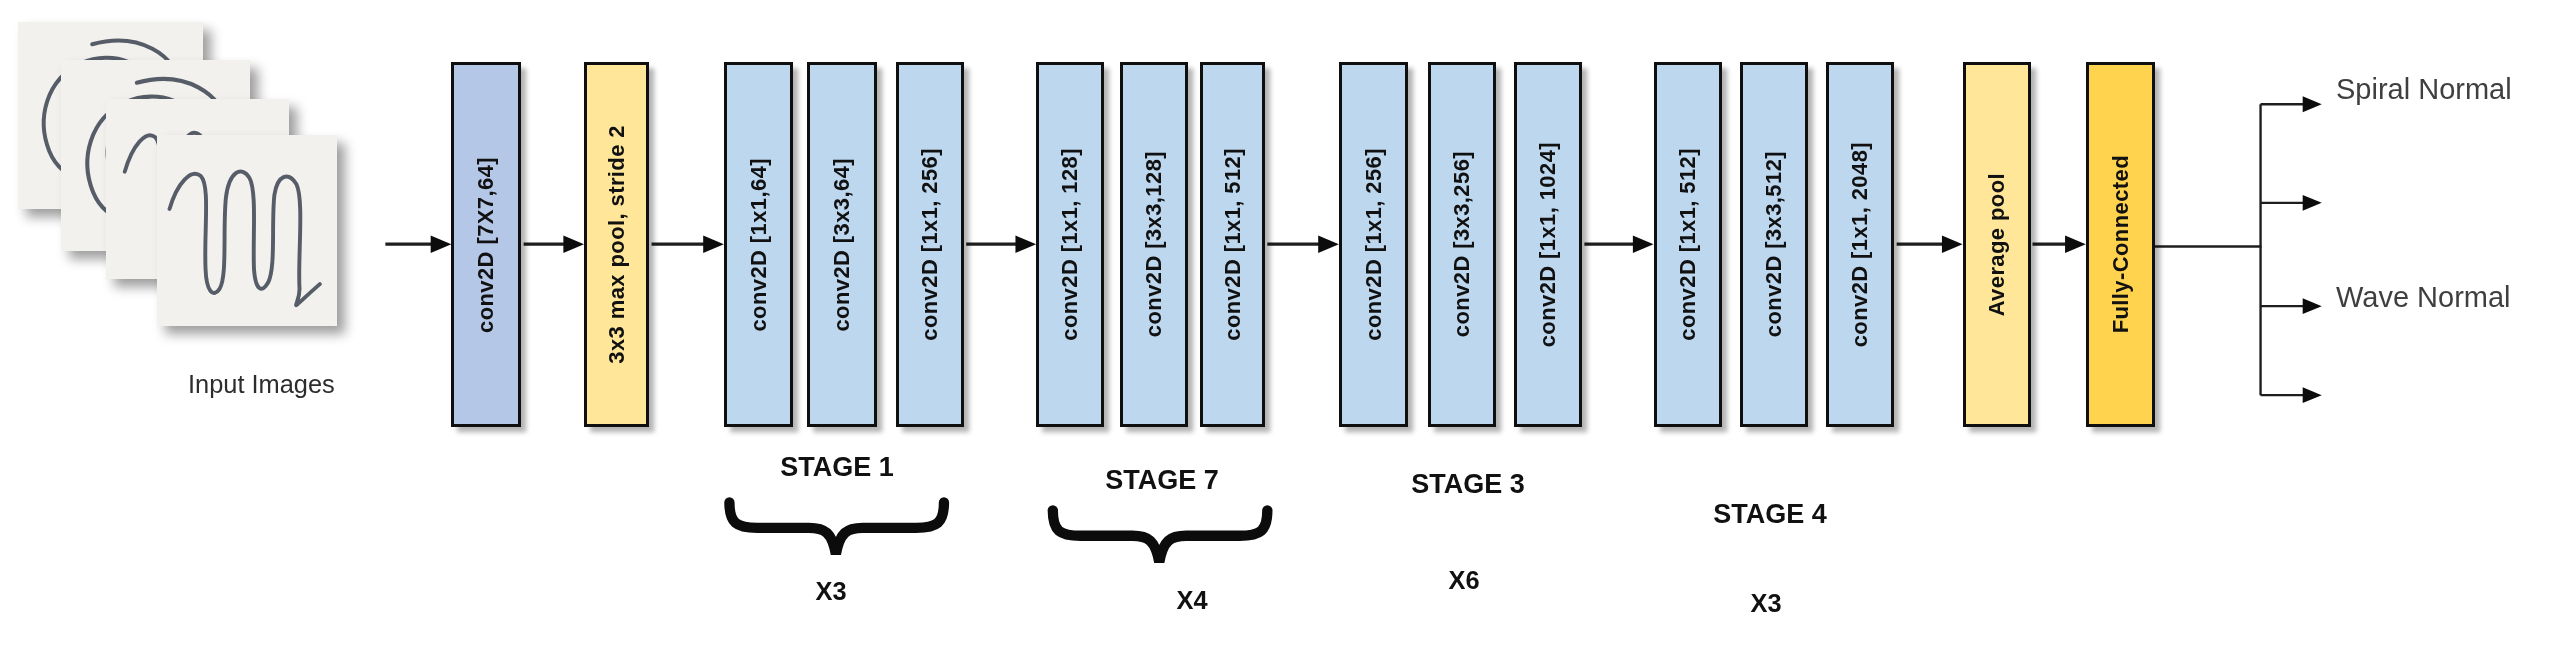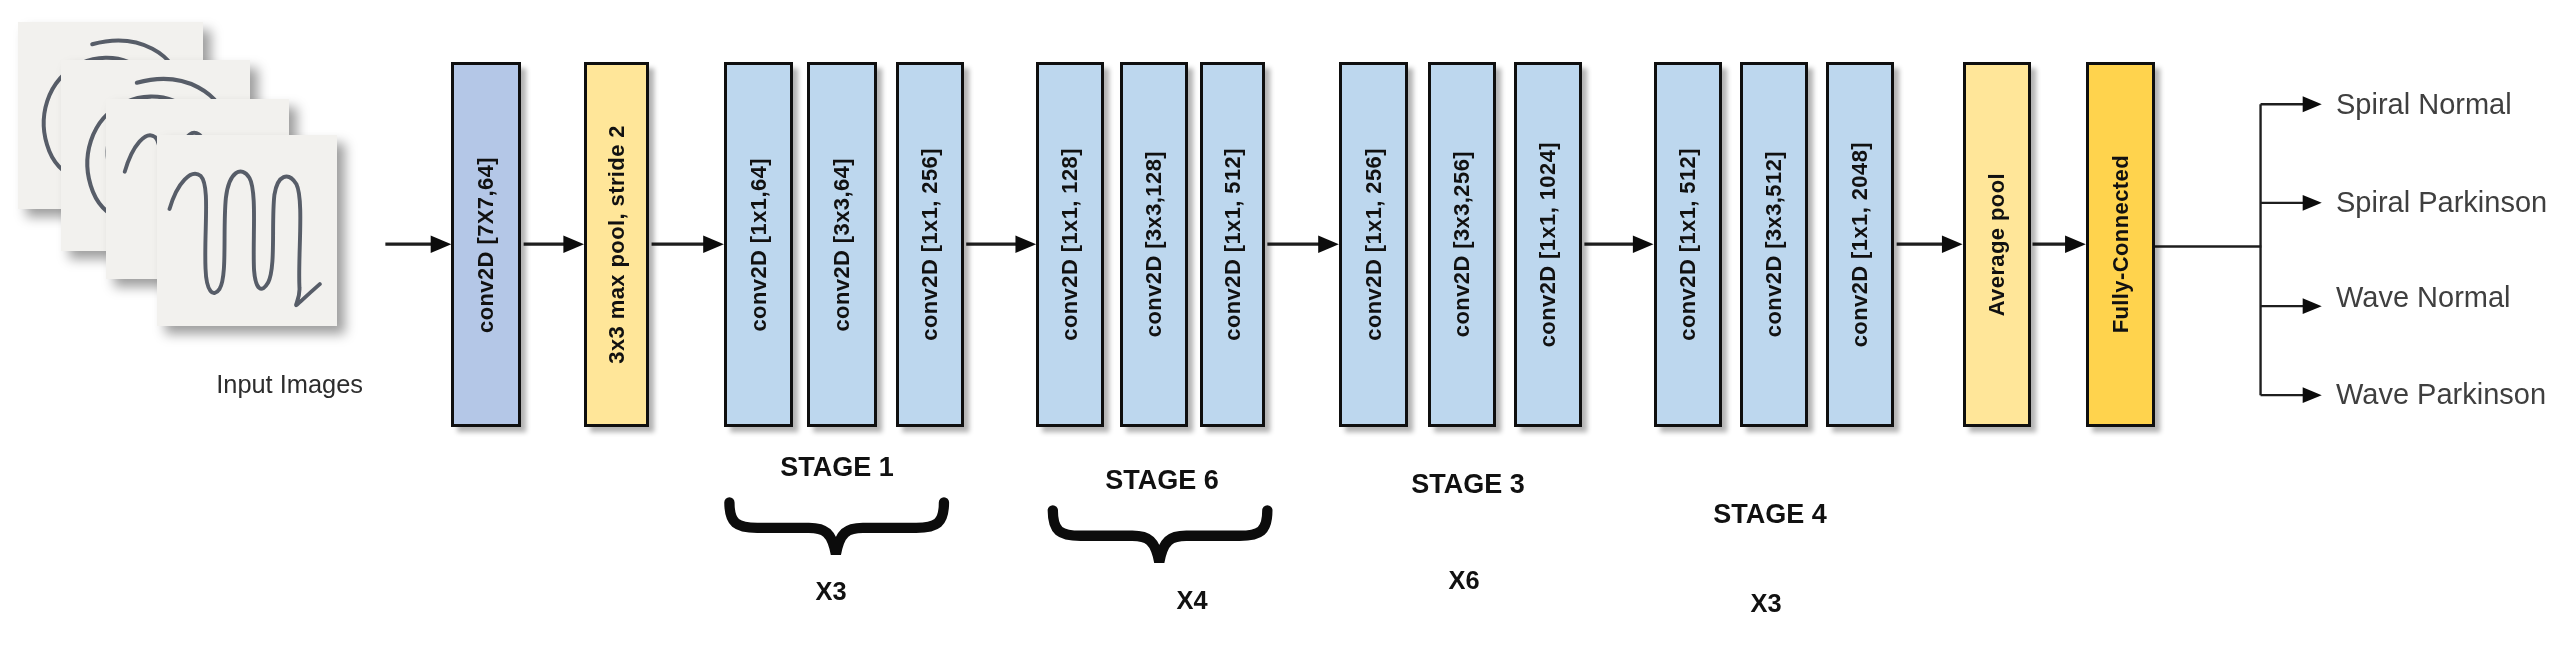--- a/index.html
+++ b/index.html
@@ -13,21 +13,21 @@
   
   .photo{
     position:absolute;
     background:#f2f1ee;
     box-shadow:8px 8px 11px rgba(0,0,0,0.38);
   }
   .photo svg{display:block;width:100%;height:100%;}
   .photo path{fill:none;stroke:#575d68;stroke-width:5;stroke-linecap:round;stroke-linejoin:round;}
   #input-label{
     position:absolute;left:188px;top:370px;width:175px;
-    font-size:25.4px;color:#2d2d2d;text-align:right;
+    font-size:25.4px;color:#2d2d2d;text-align:left;
   }
   
   .block{
     position:absolute;top:62px;height:365px;
     box-sizing:border-box;border:3.2px solid #0f0f0f;
     box-shadow:5.6px 5.6px 4.8px rgba(0,0,0,0.30);
     display:flex;align-items:center;justify-content:center;
   }
   .block span{
     writing-mode:vertical-rl;transform:rotate(180deg);
@@ -183,28 +183,26 @@
     </div>
 
   <div class="block b-yellow" style="left:1963px;width:68px;">
       <span>Average pool</span>
     </div>
   <div class="block b-gold" style="left:2086px;width:69px;">
       <span>Fully-Connected</span>
     </div>
 
   <div class="stage-label" style="left:837px;top:452px;">STAGE 1</div>
-  <div class="stage-label" style="left:1162px;top:465px;">STAGE 6</div>
+  <div class="stage-label" style="left:1162px;top:465px;">STAGE 7</div>
   <div class="stage-label" style="left:1468px;top:469px;">STAGE 3</div>
   <div class="stage-label" style="left:1770px;top:472px;margin-top:27px;">STAGE 4</div>
 
   <div class="count-label" style="left:831px;top:577px;">X3</div>
   <div class="count-label" style="left:1192px;top:586px;">X4</div>
   <div class="count-label" style="left:1464px;top:566px;">X6</div>
   <div class="count-label" style="left:1766px;top:589px;">X3</div>
 
-  <div class="out-label" style="top:87px;">Spiral Normal</div>
-  <div class="out-label" style="top:185px;">Spiral Parkinson</div>
+  <div class="out-label" style="top:72px;">Spiral Normal</div>
   <div class="out-label" style="top:280px;">Wave Normal</div>
-  <div class="out-label" style="top:377px;">Wave Parkinson</div>
 
 </div>
 
 
 </body></html>

